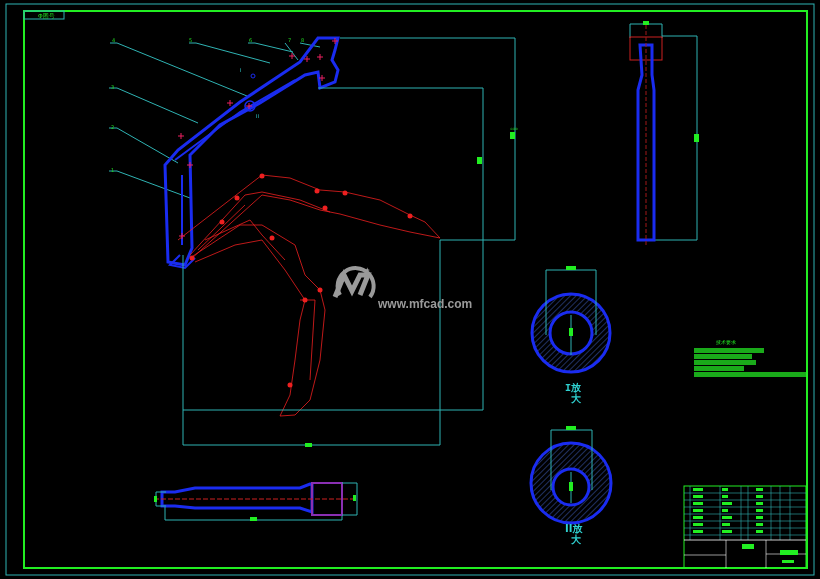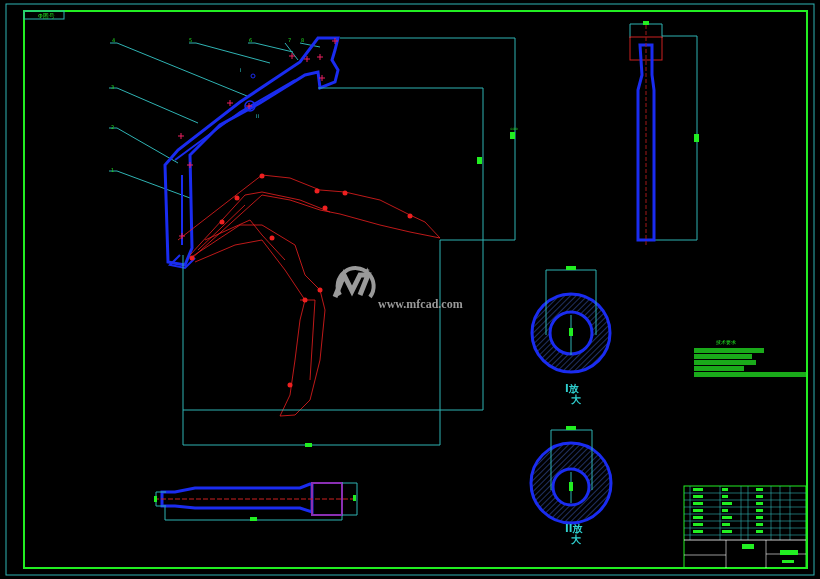--- a/index.html
+++ b/index.html
@@ -5,21 +5,21 @@
   html,body{margin:0;padding:0;background:#000;}
   body{width:820px;height:579px;overflow:hidden;position:relative;font-family:"DejaVu Sans",sans-serif;}
   svg{position:absolute;left:0;top:0;}
   .lbl{font-size:5px;fill:#22dd22;font-family:"DejaVu Sans",sans-serif;}
   .cy{stroke:#2fb3b3;fill:none;stroke-width:1;}
   .gr{stroke:#22ee22;fill:none;}
   .bl{stroke:#1a2cf0;fill:none;}
   .rd{stroke:#ee2020;fill:none;stroke-width:0.8;}
   .wm{position:absolute;left:330px;top:265px;width:170px;height:50px;}
   .wm-cn{position:absolute;left:48px;top:-2px;font-size:30px;font-weight:bold;color:#9a9a9a;font-style:italic;letter-spacing:2px;font-family:"DejaVu Sans",sans-serif;}
-  .wm-url{position:absolute;left:48px;top:32px;font-size:12px;font-weight:bold;color:#9a9a9a;font-family:Liberation Serif, serif;}
+  .wm-url{position:absolute;left:48px;top:32px;font-size:12px;font-weight:bold;color:#9a9a9a;font-family:Liberation Sans, sans-serif;}
   .view-label{position:absolute;color:#2fd0d0;font-size:10px;font-weight:bold;line-height:11px;font-family:"DejaVu Sans",sans-serif;}
   .tech-title{position:absolute;left:716px;top:339px;font-size:5px;color:#22ee22;}
   .tech-notes{position:absolute;left:694px;top:348px;width:112px;}
   .tech-notes div{height:5px;margin-bottom:1px;background:#1ec81e;opacity:.85;}
 </style>
 </head>
 <body>
 
 <svg width="820" height="579" viewBox="0 0 820 579">
 
@@ -211,21 +211,21 @@
 
 <div class="tech-title">技术要求</div>
 <div class="tech-notes">
   <div style="width:70px"></div>
   <div style="width:58px"></div>
   <div style="width:62px"></div>
   <div style="width:50px"></div>
   <div style="width:112px"></div>
 </div>
 
-<div class="view-label" style="left:565px;top:383px;">
+<div class="view-label" style="left:565px;top:383px;font-family:Liberation Mono, monospace;">
   <div>I放</div>
   <div style="padding-left:6px">大</div>
 </div>
 <div class="view-label" style="left:565px;top:523px;">
   <div>II放</div>
   <div style="padding-left:6px">大</div>
 </div>
 
 <div class="wm">
   <svg width="48" height="44" viewBox="0 0 48 44" style="position:absolute;left:0;top:0">

